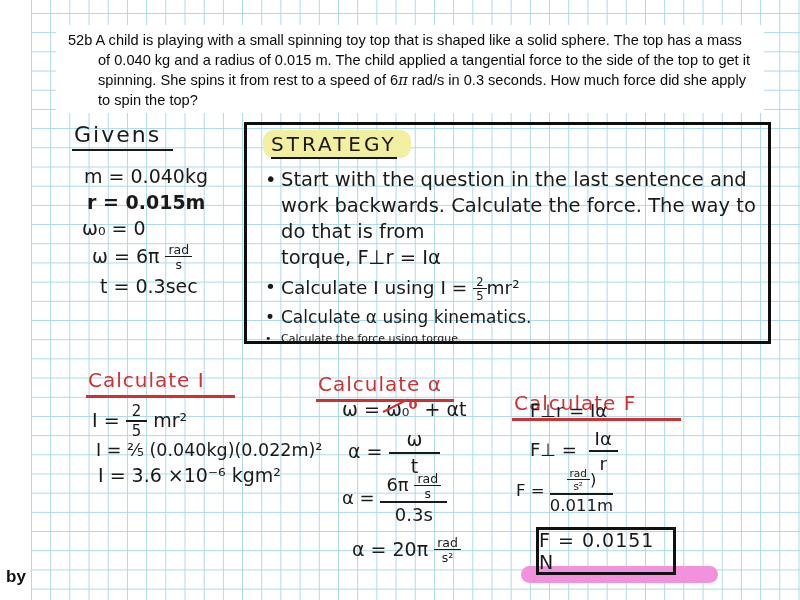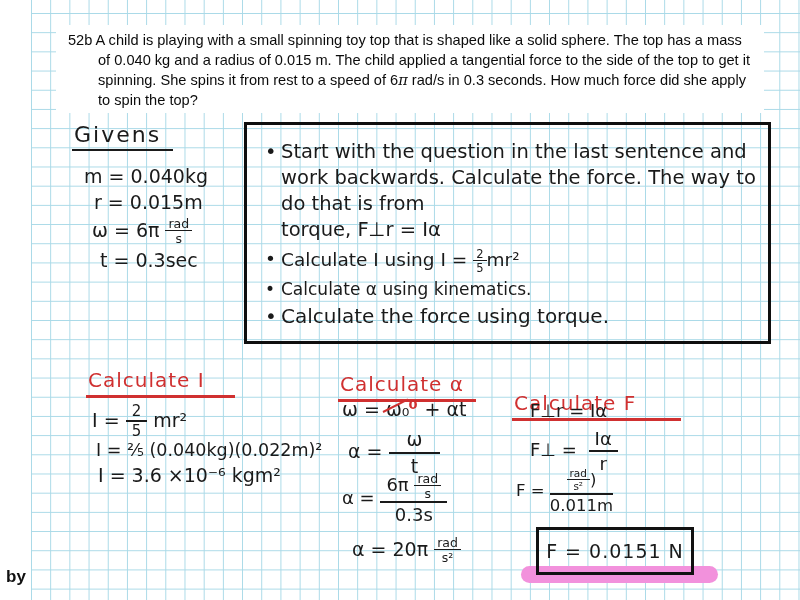--- a/index.html
+++ b/index.html
@@ -54,21 +54,21 @@
   .bullet::before{content:"•";position:absolute;left:2px;top:0;}
   
   .cancel{position:relative;display:inline-block;}
   .cancel::after{
     content:"";position:absolute;left:-3px;top:58%;width:120%;
     border-top:2.6px solid #d03030;transform:rotate(-27deg);transform-origin:left center;
   }
   .redzero{color:#d03030;font-size:13px;font-weight:bold;position:relative;top:-7px;left:-1px;}
   
   .answer-box{
-    left:536px;top:527px;width:158px;height:48px;box-sizing:border-box;
+    left:536px;top:527px;width:140px;height:48px;box-sizing:border-box;
     border:3px solid #111111;display:flex;align-items:center;justify-content:center;
     font-size:19px;letter-spacing:1px;z-index:2;
   }
   .pink-bar{
     left:521px;top:566px;width:197px;height:17px;border-radius:9px;
     background:#f291dc;z-index:1;
   }
   .credit{left:6px;top:567px;font-weight:bold;font-size:17px;color:#111;}
 </style>
 </head>
@@ -77,56 +77,60 @@
 <div class="grid-paper"></div>
 
 <div class="abs problem-box">
   <p><span>52b</span> <span>A child is playing with a small spinning toy top that is shaped like a solid sphere. The top has a mass of 0.040 kg and a radius of 0.015 m. The child applied a tangential force to the side of the top to get it spinning. She spins it from rest to a speed of 6</span><span class="pi">π</span><span> rad/s in 0.3 seconds. How much force did she apply to spin the top?</span></p>
 </div>
 
 <div class="abs hw" style="left:72px;top:122px;">
   <div class="hw-title">Givens</div>
   <div style="margin:14px 0 0 12px;font-size:19px;display:flex;flex-direction:column;gap:4px;">
     <div class="eq">m = 0.040kg</div>
-    <div class="eq" style="margin-left:10px;">r = 0.015m</div>
+    <div class="eq" style="margin-left:3px;font-weight:bold;">r = 0.015m</div>
+    <div class="eq" style="margin-left:-2px;">ω₀ = 0</div>
     <div class="eq" style="margin-left:8px;">
       <span>ω = 6π</span>
       <span class="frac units"><span class="num">rad</span><span class="den">s</span></span>
     </div>
     <div class="eq" style="margin-left:16px;">t = 0.3sec</div>
   </div>
 </div>
 
 <div class="abs strategy-box hw">
+  <div class="hl">
+    <span>STRATEGY</span>
+  </div>
   <div style="margin-top:9px;display:flex;flex-direction:column;gap:5px;">
     <div class="bullet" style="font-size:19.5px;line-height:26px;">
       <span>Start with the question in the last sentence and work backwards. Calculate the force. The way to do that is from</span><br>
       <span>torque,  F⊥r = Iα</span>
     </div>
     <div class="bullet" style="font-size:18.5px;">
       <span>Calculate I using  I =</span>
       <span class="frac units" style="font-size:11.5px;line-height:12px;"><span class="num">2</span><span class="den">5</span></span><span>mr²</span>
     </div>
     <div class="bullet" style="font-size:17px;">Calculate α using kinematics.</div>
-    <div class="bullet" style="font-size:20px;">Calculate the force using torque.</div>
+    <div class="bullet" style="font-size:11px;">Calculate the force using torque.</div>
   </div>
 </div>
 
 <div class="abs" style="left:86px;top:368px;">
   <span class="calc-title hw" style="padding-right:30px;">Calculate I</span>
 </div>
 <div class="abs hw eq" style="left:92px;top:403px;">
   <span>I =</span>
   <span class="frac" style="font-size:15px;line-height:16px;"><span class="num">2</span><span class="den">5</span></span>
   <span>mr²</span>
 </div>
 <div class="abs hw eq" style="left:96px;top:440px;font-size:17.5px;">I = ⅖ (0.040kg)(0.022m)²</div>
 <div class="abs hw eq" style="left:98px;top:464px;">I = 3.6 ×10⁻⁶ kgm²</div>
 
-<div class="abs" style="left:316px;top:372px;margin-left:22px;">
+<div class="abs" style="left:316px;top:372px;">
   <span class="calc-title hw">Calculate α</span>
 </div>
 <div class="abs hw eq" style="left:342px;top:398px;">
   <span>ω = </span><span class="cancel">ω₀</span><span class="redzero">0</span><span> + αt</span>
 </div>
 <div class="abs hw eq" style="left:348px;top:428px;">
   <span>α =</span>
   <span class="frac wide"><span class="num">ω</span><span class="den">t</span></span>
 </div>
 <div class="abs hw eq" style="left:342px;top:472px;font-size:18px;">

